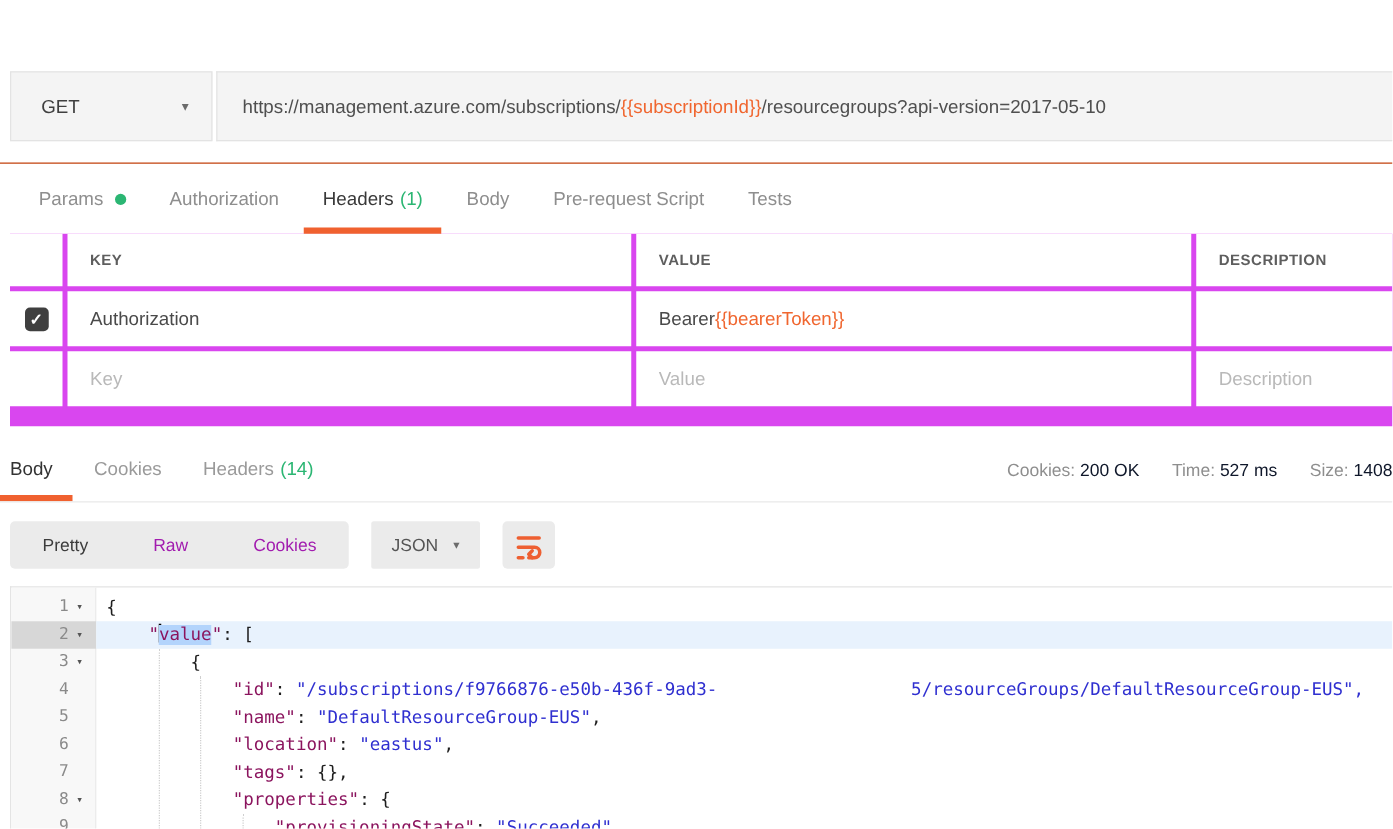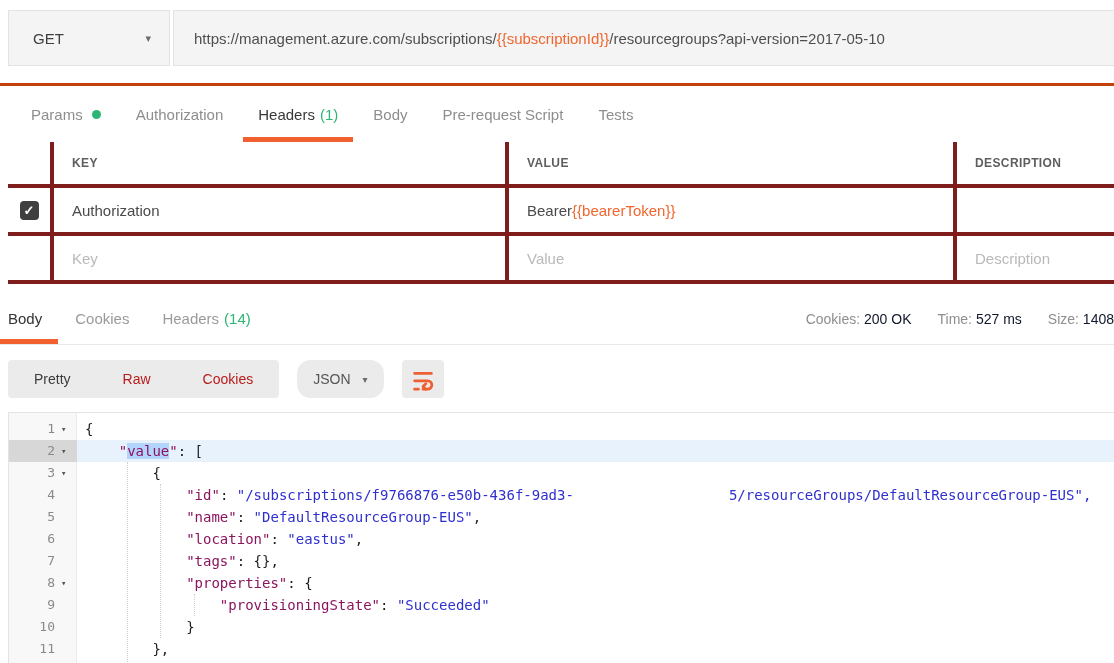--- a/index.html
+++ b/index.html
@@ -1,21 +1,21 @@
 <!DOCTYPE html>
 <html><head>
 <meta charset="utf-8">
 <style>
   * { box-sizing: border-box; margin: 0; padding: 0; }
   html,body { width:1114px; height:663px; overflow:hidden; background:#fff;
     font-family:"Liberation Sans", sans-serif; }
   .app { width:1114px; height:663px; display:flex; flex-direction:column; overflow:hidden; }
 
   
-  .url-section { padding:10px 0 17px 8px; border-bottom:3px solid #c2410c; }
+  .url-section { padding:10px 0 17px 8px; border-bottom:1px solid #c2410c;margin-top:47px; }
   .url-row { display:flex; gap:3px; height:56px; }
   .method-select { width:162px; background:#f4f4f4; border:1px solid #e3e3e3;
     display:flex; align-items:center; padding:0 18px 0 24px; color:#3f3f3f; font-size:15px; cursor:pointer; }
   .method-select .caret { margin-left:auto; color:#6b6b6b; font-size:11px; }
   .url-field { flex:1; background:#f4f4f4; border:1px solid #e3e3e3; border-right:none;
     display:flex; align-items:center; padding-left:20px; font-size:15px; color:#4f4f4f;
     white-space:nowrap; overflow:hidden; }
   .var-orange { color:#f0662f; }
 
   
@@ -23,21 +23,21 @@
   .req-tabs .tab { position:relative; display:flex; align-items:center; padding:0 15px;
     margin-right:5px; color:#8e8e8e; font-size:15px; cursor:pointer; }
   .req-tabs .tab.active { color:#383838; }
   .req-tabs .tab.active::after { content:""; position:absolute; left:0; right:0; bottom:0;
     height:5px; background:#f0612f; }
   .dot { width:9px; height:9px; border-radius:50%; background:#2bb673; margin-left:9px; }
   .badge-green { color:#2bb673; margin-left:5px; }
 
   
   .kv-table { margin-left:8px; display:grid; grid-template-columns:42px 451px 444px 1fr;
-    column-gap:4px; row-gap:4px; background:#7f1d1d; padding-bottom:4px; }
+    column-gap:4px; row-gap:4px; background:#d946ef; padding-bottom:16px; }
   .kv-cell { background:#fff; display:flex; align-items:center; font-size:15px; color:#4a4a4a; }
   .kv-head { height:42px; font-size:12px; font-weight:bold; color:#5e5e5e; letter-spacing:0.4px; }
   .kv-row-cell { height:44px; }
   .pad { padding-left:18px; }
   .kv-check-cell { justify-content:center; }
   .placeholder { color:#b9b9b9; }
   .checkbox { width:19px; height:19px; background:#3f3f3f; border-radius:4px; color:#fff;
     font-size:13px; font-weight:bold; display:flex; align-items:center; justify-content:center; cursor:pointer; }
 
   
@@ -49,23 +49,23 @@
   .resp-tabs .tab.active { color:#333; }
   .resp-tabs .tab.active::after { content:""; position:absolute; left:-8px; right:-16px;
     bottom:0; height:5px; background:#f0612f; }
   .resp-meta { margin-left:auto; display:flex; gap:26px; font-size:14px; color:#8e8e8e; }
   .resp-meta .metric { white-space:nowrap; }
   .resp-meta .val { color:#0f172a; }
 
   
   .view-row { display:flex; align-items:center; margin:15px 0 14px 8px; gap:18px; }
   .segmented { display:flex; background:#ebebeb; border-radius:4px; height:38px; align-items:center; }
-  .segmented .mode { padding:0 26px; font-size:14px; color:#b91c1c; cursor:pointer; }
+  .segmented .mode { padding:0 26px; font-size:14px; color:#a21caf; cursor:pointer; }
   .segmented .mode.active { color:#3c3c3c; }
-  .format-select { display:flex; align-items:center; background:#ebebeb; border-radius:14px;
+  .format-select { display:flex; align-items:center; background:#ebebeb; border-radius:2px;
     height:38px; padding:0 16px; font-size:14px; color:#555; cursor:pointer; gap:12px; }
   .format-select .caret { font-size:10px; color:#6b6b6b; }
   .icon-btn { width:42px; height:38px; background:#ebebeb; border-radius:4px;
     display:flex; align-items:center; justify-content:center; cursor:pointer; }
 
   
   .code-body { position:relative; flex:1; margin:0 0 0 8px; border:1px solid #e4e4e4;
     border-right:none; border-bottom:none; overflow:hidden;
     font-family:"DejaVu Sans Mono", monospace; font-size:14px; }
   .gutter-bg { position:absolute; left:0; top:0; bottom:0; width:68px; background:#f8f8f8;

